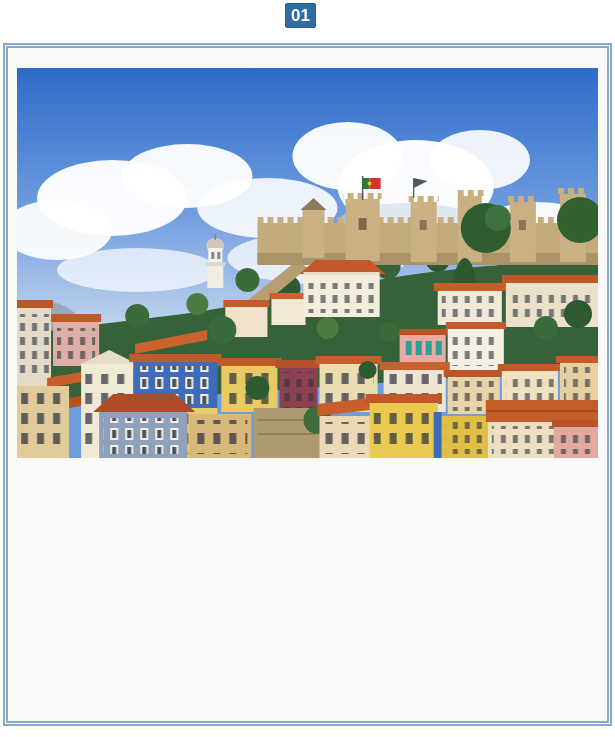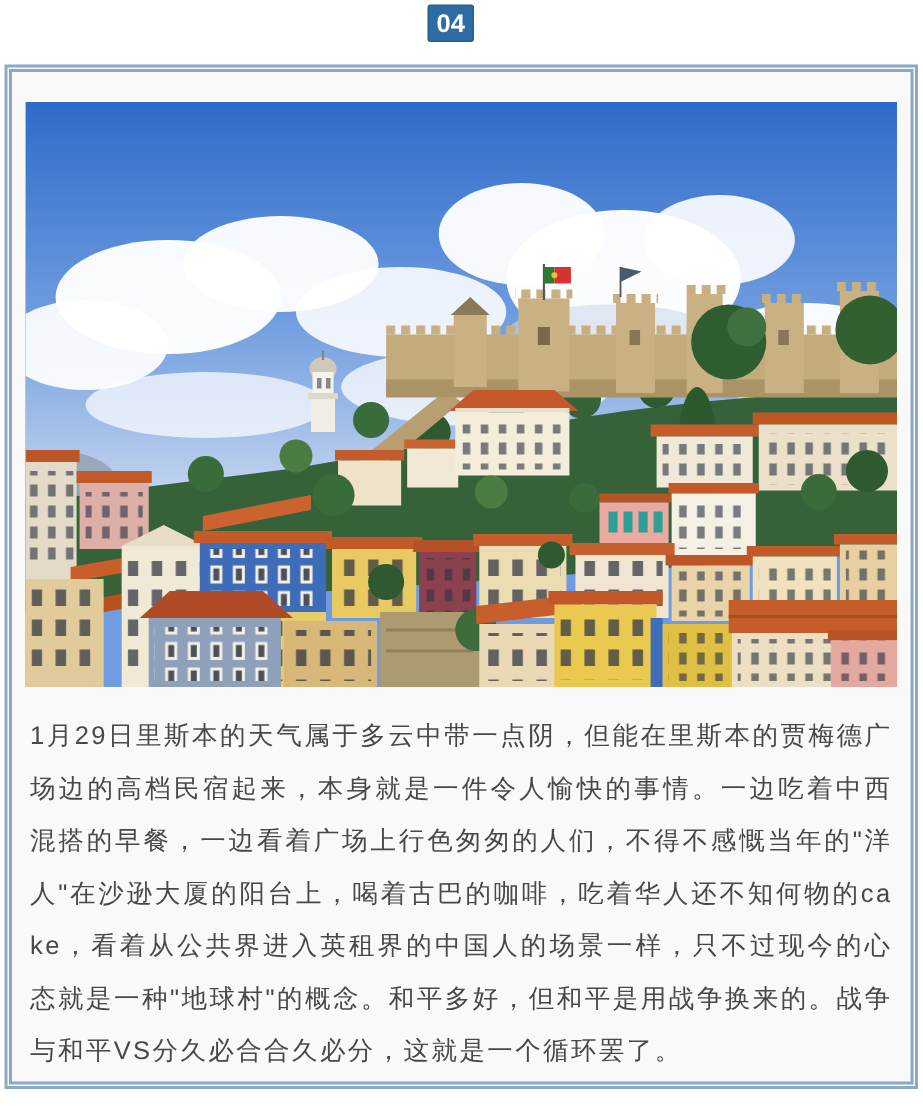--- a/index.html
+++ b/index.html
@@ -34,21 +34,21 @@
     margin:15px 12px 0 12px;
     font-size:17px;line-height:35px;letter-spacing:1.6px;
     color:#484848;
     text-align:justify;
     word-break:break-all;
   }
 </style>
 </head>
 <body>
 
-<div class="badge">04</div>
+<div class="badge">01</div>
 
 <div class="card">
 
   <div class="photo" title="里斯本圣若热城堡山丘与阿尔法玛区彩色房屋，蓝天白云，葡萄牙国旗">
     <svg viewBox="0 0 580 390" preserveAspectRatio="none">
       <defs>
         <linearGradient id="sky" x1="0" y1="0" x2="0" y2="1">
           <stop offset="0" stop-color="#2e6bc9"></stop>
           <stop offset="0.55" stop-color="#6f9cdf"></stop>
           <stop offset="1" stop-color="#c2d4ee"></stop>
@@ -278,15 +278,14 @@
         <circle cx="240" cy="320" r="12" fill="#2f5a31"></circle>
         <circle cx="310" cy="260" r="11" fill="#4b7d43"></circle>
         <circle cx="372" cy="264" r="10" fill="#3a6b3a"></circle>
         <circle cx="350" cy="302" r="9" fill="#2f5a31"></circle>
         <circle cx="528" cy="260" r="12" fill="#3a6b3a"></circle>
         <circle cx="560" cy="246" r="14" fill="#2f5a31"></circle>
       </g>
     </svg>
   </div>
 
-  <p class="article">1月29日里斯本的天气属于多云中带一点阴，但能在里斯本的贾梅德广场边的高档民宿起来，本身就是一件令人愉快的事情。一边吃着中西混搭的早餐，一边看着广场上行色匆匆的人们，不得不感慨当年的"洋人"在沙逊大厦的阳台上，喝着古巴的咖啡，吃着华人还不知何物的cake，看着从公共界进入英租界的中国人的场景一样，只不过现今的心态就是一种"地球村"的概念。和平多好，但和平是用战争换来的。战争与和平VS分久必合合久必分，这就是一个循环罢了。</p>
 
 </div>
 
 </body></html>

